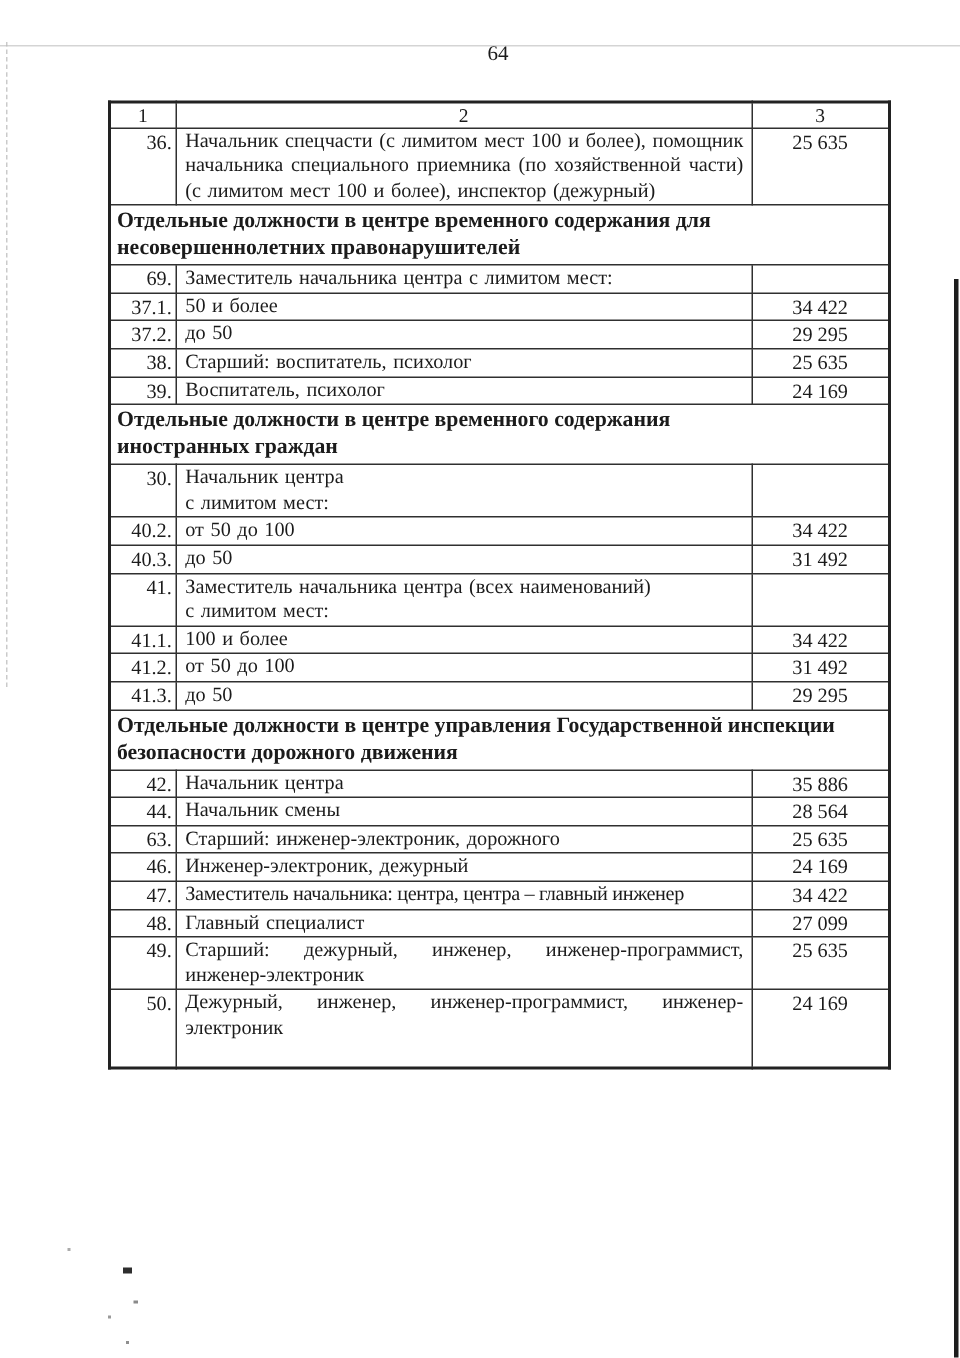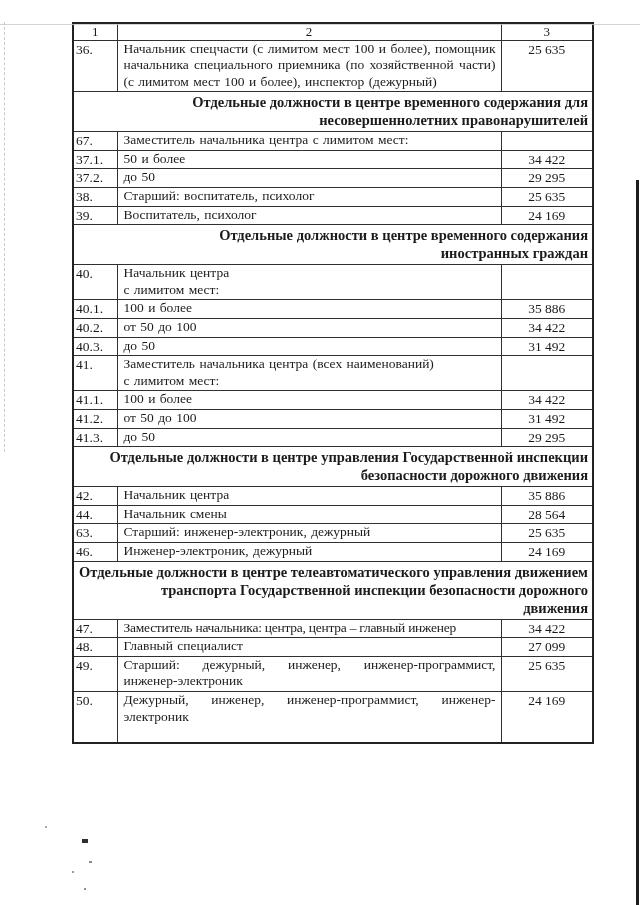--- a/index.html
+++ b/index.html
@@ -59,31 +59,31 @@
     line-height: 16.6px;
   }
   .doc-table thead th {
     font-weight: normal;
     text-align: center;
     font-size: 13px;
     height: 17px;
     line-height: 15px;
     padding: 0;
   }
-  td.num { text-align: left; padding: 1px 2px 0 2px; }
+  td.num { text-align: right; padding: 1px 2px 0 2px; }
   td.title {
     text-align: justify;
     padding: 0 5px 1px 6px;
     white-space: pre-line;
     word-spacing: 1px;
   }
   td.value { text-align: center; padding: 1px 2px 0 2px; }
   td.section {
     font-weight: bold;
-    text-align: right;
+    text-align: left;
     font-size: 14.5px;
     line-height: 18px;
     padding: 1px 4px 2px 4px;
     white-space: pre-line;
   }
   tbody tr:last-child td { padding-bottom: 17px; margin-top: 12px; }
   tr[data-num="47."] td.title { white-space: nowrap; letter-spacing: -0.25px; word-spacing: 0; }
 </style>
 </head>
 <body>
@@ -92,20 +92,21 @@
 
   <div class="edge-top"></div>
   <div class="edge-left"></div>
   <div class="edge-right"></div>
   <div class="speck s1"></div>
   <div class="speck s2"></div>
   <div class="speck s3"></div>
   <div class="speck s4"></div>
   <div class="speck s5"></div>
 
+  <div class="page-number">64</div>
 
   <table class="doc-table">
     <colgroup>
       <col class="c1">
         <col class="c2">
         <col class="c3">
     </colgroup>
     <thead>
       <tr>
         <th>1</th>
@@ -117,21 +118,21 @@
         <tr data-num="36.">
           <td class="num">36.</td>
           <td class="title">Начальник спецчасти (с лимитом мест 100 и более), помощник начальника специального приемника (по хозяйственной части) (с лимитом мест 100 и более), инспектор (дежурный)</td>
           <td class="value">25 635</td>
         </tr>
         <tr>
           <td colspan="3" class="section">Отдельные должности в центре временного содержания для
 несовершеннолетних правонарушителей</td>
         </tr>
         <tr data-num="37.">
-          <td class="num">67.</td>
+          <td class="num">69.</td>
           <td class="title">Заместитель начальника центра с лимитом мест:</td>
           <td class="value"></td>
         </tr>
         <tr data-num="37.1.">
           <td class="num">37.1.</td>
           <td class="title">50 и более</td>
           <td class="value">34 422</td>
         </tr>
         <tr data-num="37.2.">
           <td class="num">37.2.</td>
@@ -146,29 +147,24 @@
         <tr data-num="39.">
           <td class="num">39.</td>
           <td class="title">Воспитатель, психолог</td>
           <td class="value">24 169</td>
         </tr>
         <tr>
           <td colspan="3" class="section">Отдельные должности в центре временного содержания
 иностранных граждан</td>
         </tr>
         <tr data-num="40.">
-          <td class="num">40.</td>
+          <td class="num">30.</td>
           <td class="title">Начальник центра
 с лимитом мест:</td>
           <td class="value"></td>
-        </tr>
-        <tr data-num="40.1.">
-          <td class="num">40.1.</td>
-          <td class="title">100 и более</td>
-          <td class="value">35 886</td>
         </tr>
         <tr data-num="40.2.">
           <td class="num">40.2.</td>
           <td class="title">от 50 до 100</td>
           <td class="value">34 422</td>
         </tr>
         <tr data-num="40.3.">
           <td class="num">40.3.</td>
           <td class="title">до 50</td>
           <td class="value">31 492</td>
@@ -203,33 +199,28 @@
           <td class="title">Начальник центра</td>
           <td class="value">35 886</td>
         </tr>
         <tr data-num="44.">
           <td class="num">44.</td>
           <td class="title">Начальник смены</td>
           <td class="value">28 564</td>
         </tr>
         <tr data-num="45.">
           <td class="num">63.</td>
-          <td class="title">Старший: инженер-электроник, дежурный</td>
+          <td class="title">Старший: инженер-электроник, дорожного</td>
           <td class="value">25 635</td>
         </tr>
         <tr data-num="46.">
           <td class="num">46.</td>
           <td class="title">Инженер-электроник, дежурный</td>
           <td class="value">24 169</td>
         </tr>
-        <tr>
-          <td colspan="3" class="section">Отдельные должности в центре телеавтоматического управления движением
-транспорта Государственной инспекции безопасности дорожного
-движения</td>
-        </tr>
         <tr data-num="47.">
           <td class="num">47.</td>
           <td class="title">Заместитель начальника: центра, центра – главный инженер</td>
           <td class="value">34 422</td>
         </tr>
         <tr data-num="48.">
           <td class="num">48.</td>
           <td class="title">Главный специалист</td>
           <td class="value">27 099</td>
         </tr>

